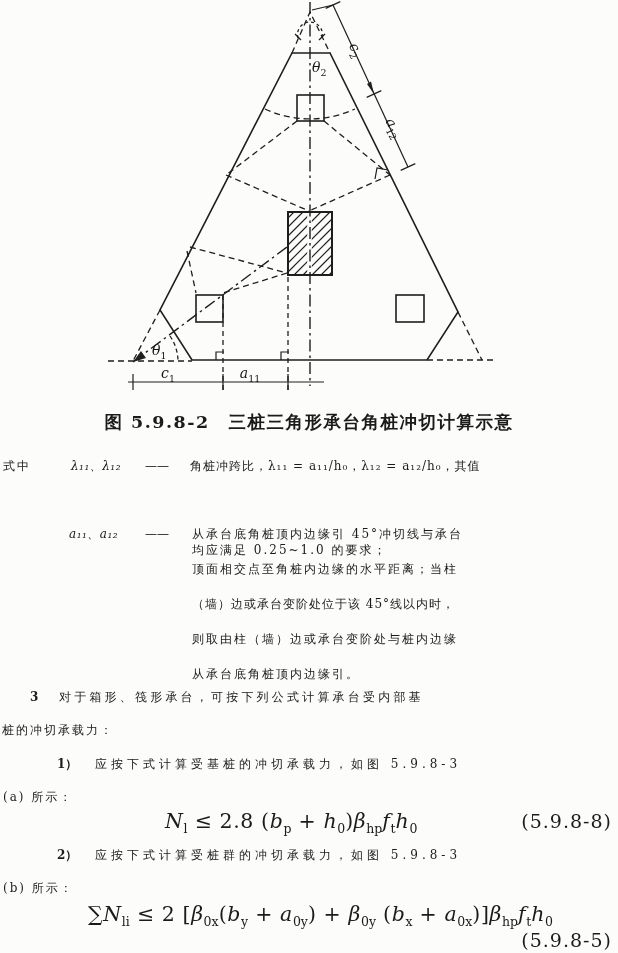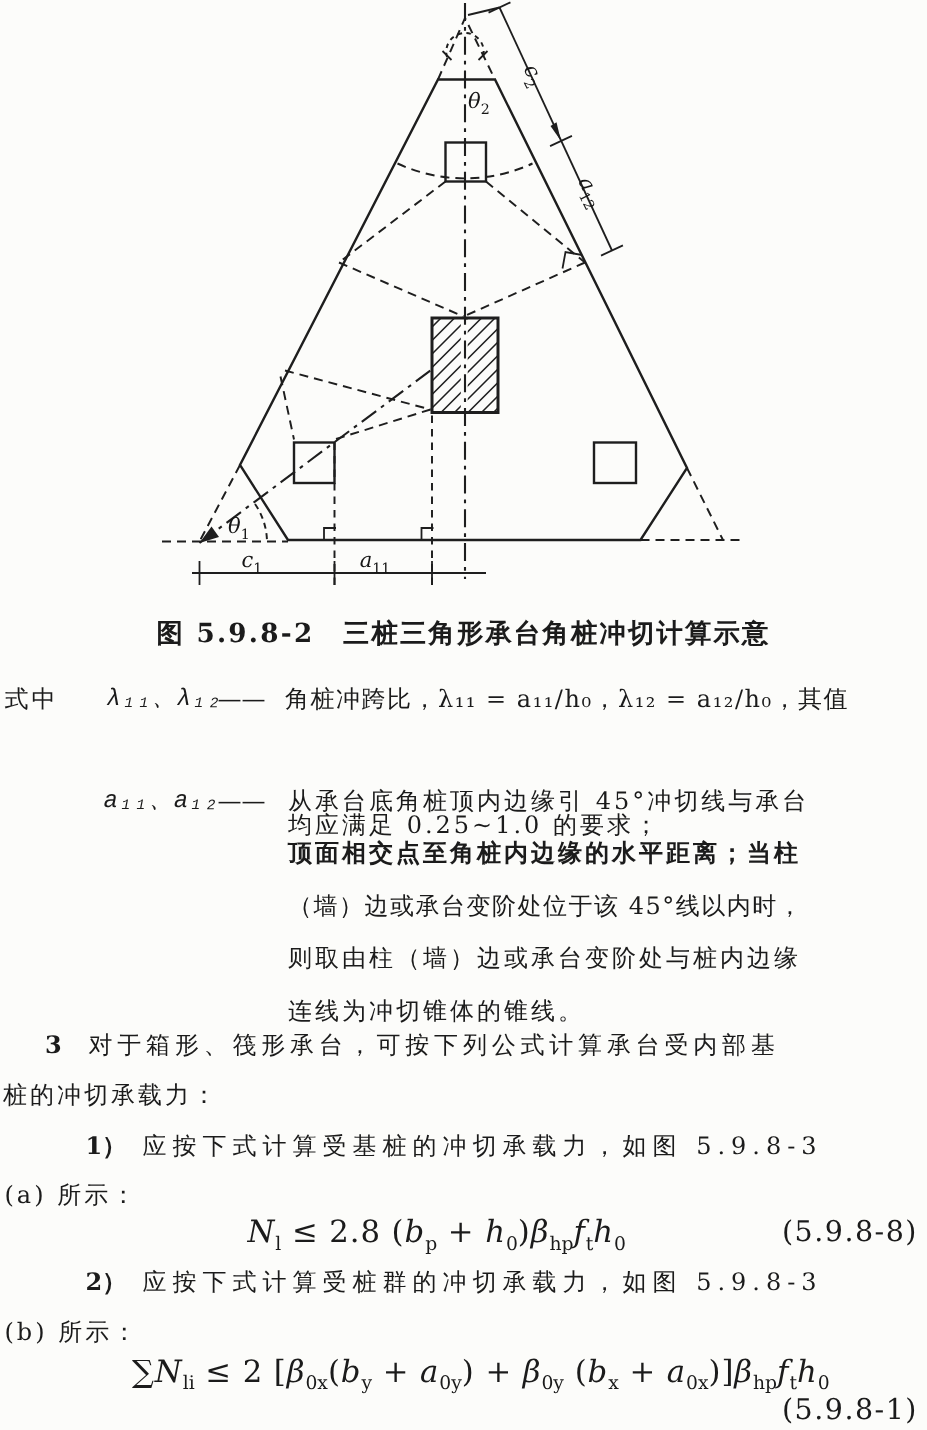--- a/index.html
+++ b/index.html
@@ -4,29 +4,29 @@
 <style>
   html,body{margin:0;padding:0;}
   body{
     width:618px;height:953px;position:relative;overflow:hidden;
     background:#fcfcfa;
     font-family:"DejaVu Serif","Liberation Serif",serif;
     color:#1b1b1b;
   }
   #page{position:absolute;inset:0;}
   svg{display:block;}
-  .ln{position:absolute;font-size:16px;line-height:26px;white-space:nowrap;letter-spacing:2px;}
+  .ln{position:absolute;font-size:12px;line-height:26px;white-space:nowrap;letter-spacing:2px;}
   .ls1{letter-spacing:1px;}
   .ls2{letter-spacing:2px;}
   .ls3{letter-spacing:3.2px;}
   .ls4{letter-spacing:4px;}
   .b{font-weight:bold;}
   .it{font-style:italic;}
   sub{font-size:12.5px;letter-spacing:0;}
-  .sym{font-style:italic;letter-spacing:0.5px;font-family:Liberation Mono, monospace;}
+  .sym{font-style:italic;letter-spacing:0.5px;}
   .figcap{position:absolute;top:410px;left:0;width:618px;text-align:center;
     font-size:17.5px;font-weight:bold;letter-spacing:1.5px;}
   .formula{font-size:20.5px;letter-spacing:0.6px;}
   .formula span{font-style:normal;}
   .formula .it{font-style:italic;}
   .eqno{position:absolute;right:6px;font-size:19px;letter-spacing:1px;}
   
   .sl{stroke:#1e1e1e;fill:none;stroke-width:1.6;}
   .sl2{stroke:#1e1e1e;fill:none;stroke-width:2;}
   .sd{stroke:#1e1e1e;fill:none;stroke-width:1.3;stroke-dasharray:6 4;}
@@ -140,36 +140,36 @@
     <span>式中</span>
   </div>
   <div class="ln sym" style="top:453px;left:71px;letter-spacing:0.5px;">λ₁₁、λ₁₂</div>
   <div class="ln" style="top:453px;left:145px;letter-spacing:0;">——</div>
   <div class="ln ls1" style="top:453px;left:190px;">角桩冲跨比，λ₁₁ = a₁₁/h₀，λ₁₂ = a₁₂/h₀，其值</div>
   <div class="ln ls2" style="top:489px;left:192px;margin-top:48px;">均应满足 0.25~1.0 的要求；</div>
 
   <div class="ln sym" style="top:521px;left:69px;letter-spacing:0.5px;">a₁₁、a₁₂</div>
   <div class="ln" style="top:521px;left:145px;letter-spacing:0;">——</div>
   <div class="ln ls2" style="top:521px;left:192px;text-align:right;">从承台底角桩顶内边缘引 45°冲切线与承台</div>
-  <div class="ln ls2" style="top:556px;left:192px;font-weight:bold;">顶面相交点至角桩内边缘的水平距离；当柱</div>
+  <div class="ln ls2" style="top:556px;left:192px;">顶面相交点至角桩内边缘的水平距离；当柱</div>
   <div class="ln ls1" style="top:591px;left:192px;">（墙）边或承台变阶处位于该 45°线以内时，</div>
   <div class="ln ls2" style="top:626px;left:192px;text-align:right;">则取由柱（墙）边或承台变阶处与桩内边缘</div>
-  <div class="ln ls2" style="top:661px;left:192px;">连线为冲切锥体的锥线。</div>
+  <div class="ln ls2" style="top:661px;left:192px;">从承台底角桩顶内边缘引。</div>
 
   <div class="ln b" style="top:684px;left:30px;">3</div>
   <div class="ln ls3" style="top:684px;left:59px;">对于箱形、筏形承台，可按下列公式计算承台受内部基</div>
   <div class="ln ls2" style="top:717px;left:2px;">桩的冲切承载力：</div>
 
   <div class="ln b" style="top:751px;left:57px;letter-spacing:0;">1）</div>
   <div class="ln ls4" style="top:751px;left:95px;">应按下式计算受基桩的冲切承载力，如图 5.9.8-3</div>
   <div class="ln ls2" style="top:784px;left:3px;">(a) 所示：</div>
 
   <div class="ln formula" style="top:808px;left:165px;"><span class="it">N</span><sub>l</sub><span> ≤ 2.8 (</span><span class="it">b</span><sub>p</sub><span> + </span><span class="it">h</span><sub>0</sub><span>)</span><span class="it">β</span><sub>hp</sub><span class="it">f</span><sub>t</sub><span class="it">h</span><sub>0</sub></div>
   <div class="eqno" style="top:810px;text-align:right;">(5.9.8-8)</div>
 
   <div class="ln b" style="top:842px;left:57px;letter-spacing:0;">2）</div>
   <div class="ln ls4" style="top:842px;left:95px;">应按下式计算受桩群的冲切承载力，如图 5.9.8-3</div>
   <div class="ln ls2" style="top:875px;left:3px;">(b) 所示：</div>
 
   <div class="ln formula" style="top:901px;left:88px;"><span>∑</span><span class="it">N</span><sub>li</sub><span> ≤ 2 [</span><span class="it">β</span><sub>0x</sub><span>(</span><span class="it">b</span><sub>y</sub><span> + </span><span class="it">a</span><sub>0y</sub><span>) + </span><span class="it">β</span><sub>0y</sub><span> (</span><span class="it">b</span><sub>x</sub><span> + </span><span class="it">a</span><sub>0x</sub><span>)]</span><span class="it">β</span><sub>hp</sub><span class="it">f</span><sub>t</sub><span class="it">h</span><sub>0</sub></div>
-  <div class="eqno" style="top:929px;">(5.9.8-1)</div>
+  <div class="eqno" style="top:929px;">(5.9.8-5)</div>
 
 </div>
 
 </body></html>

